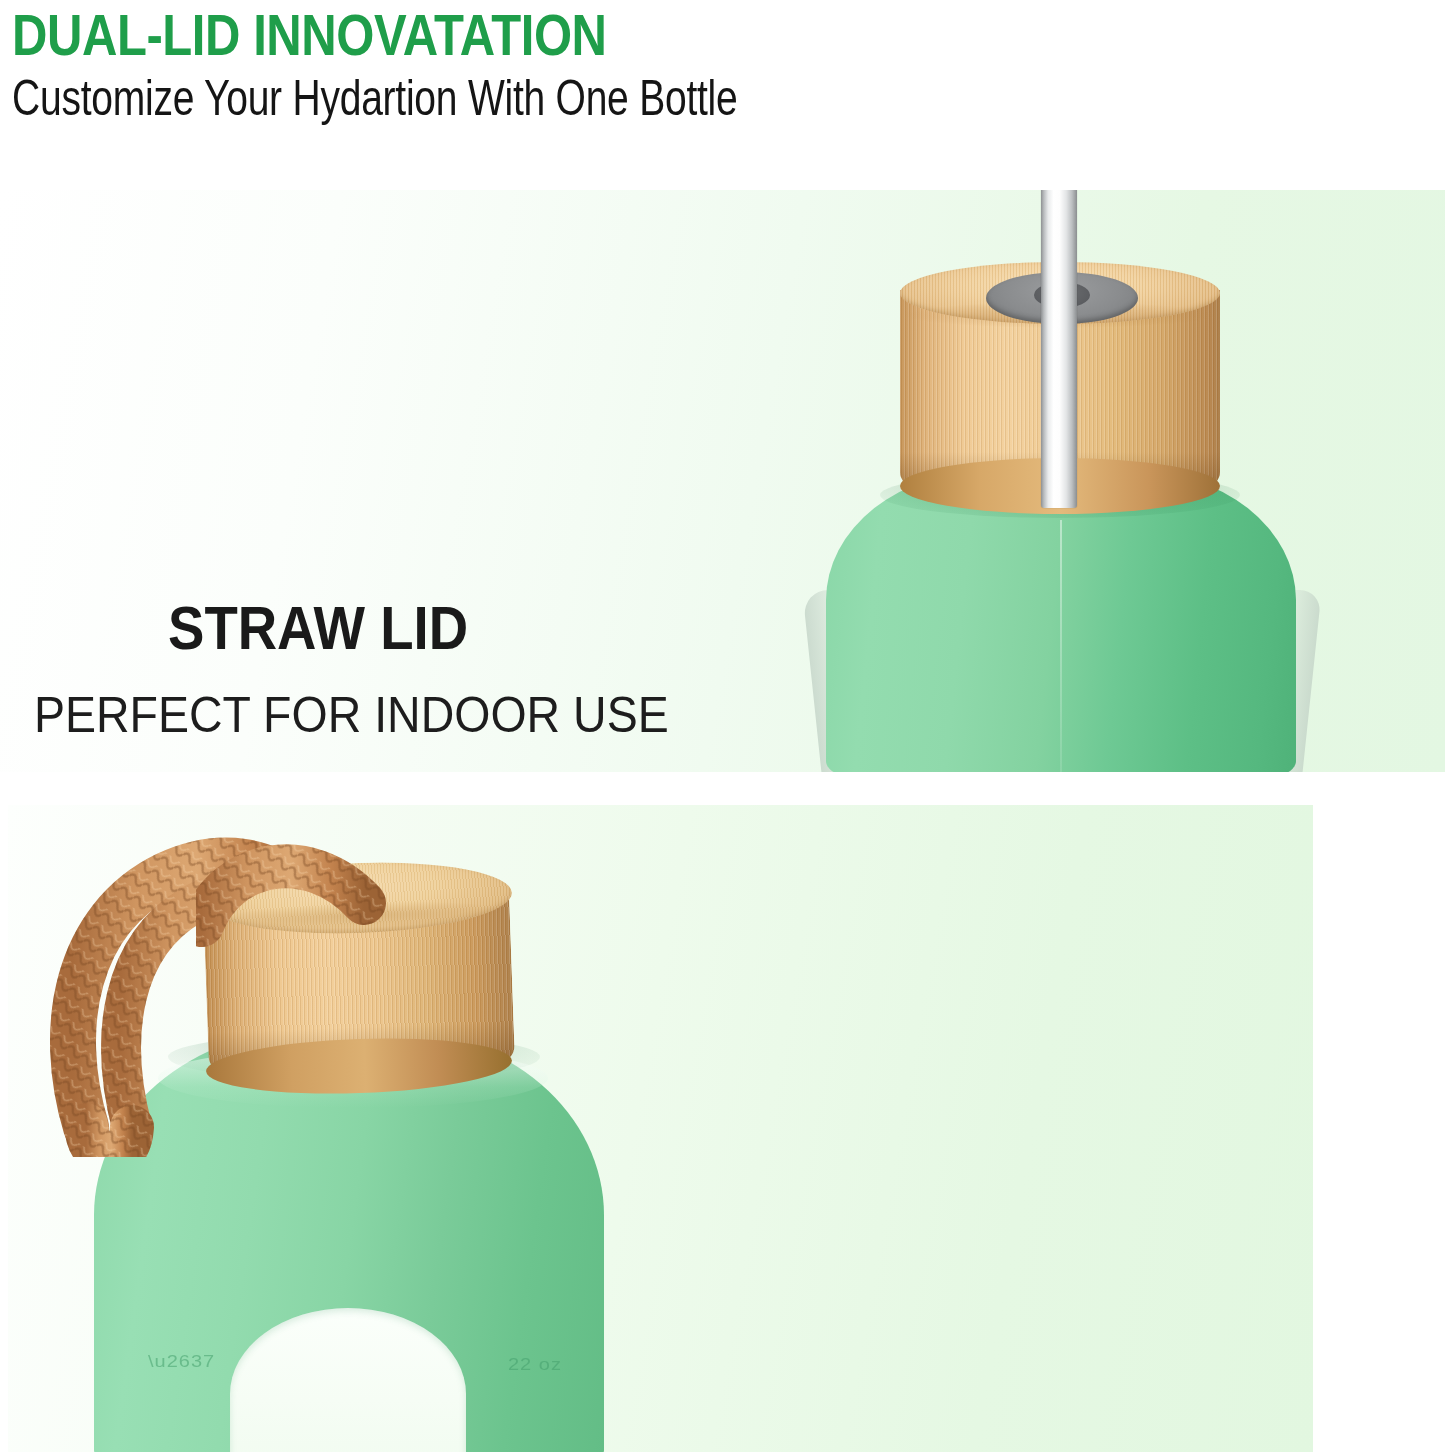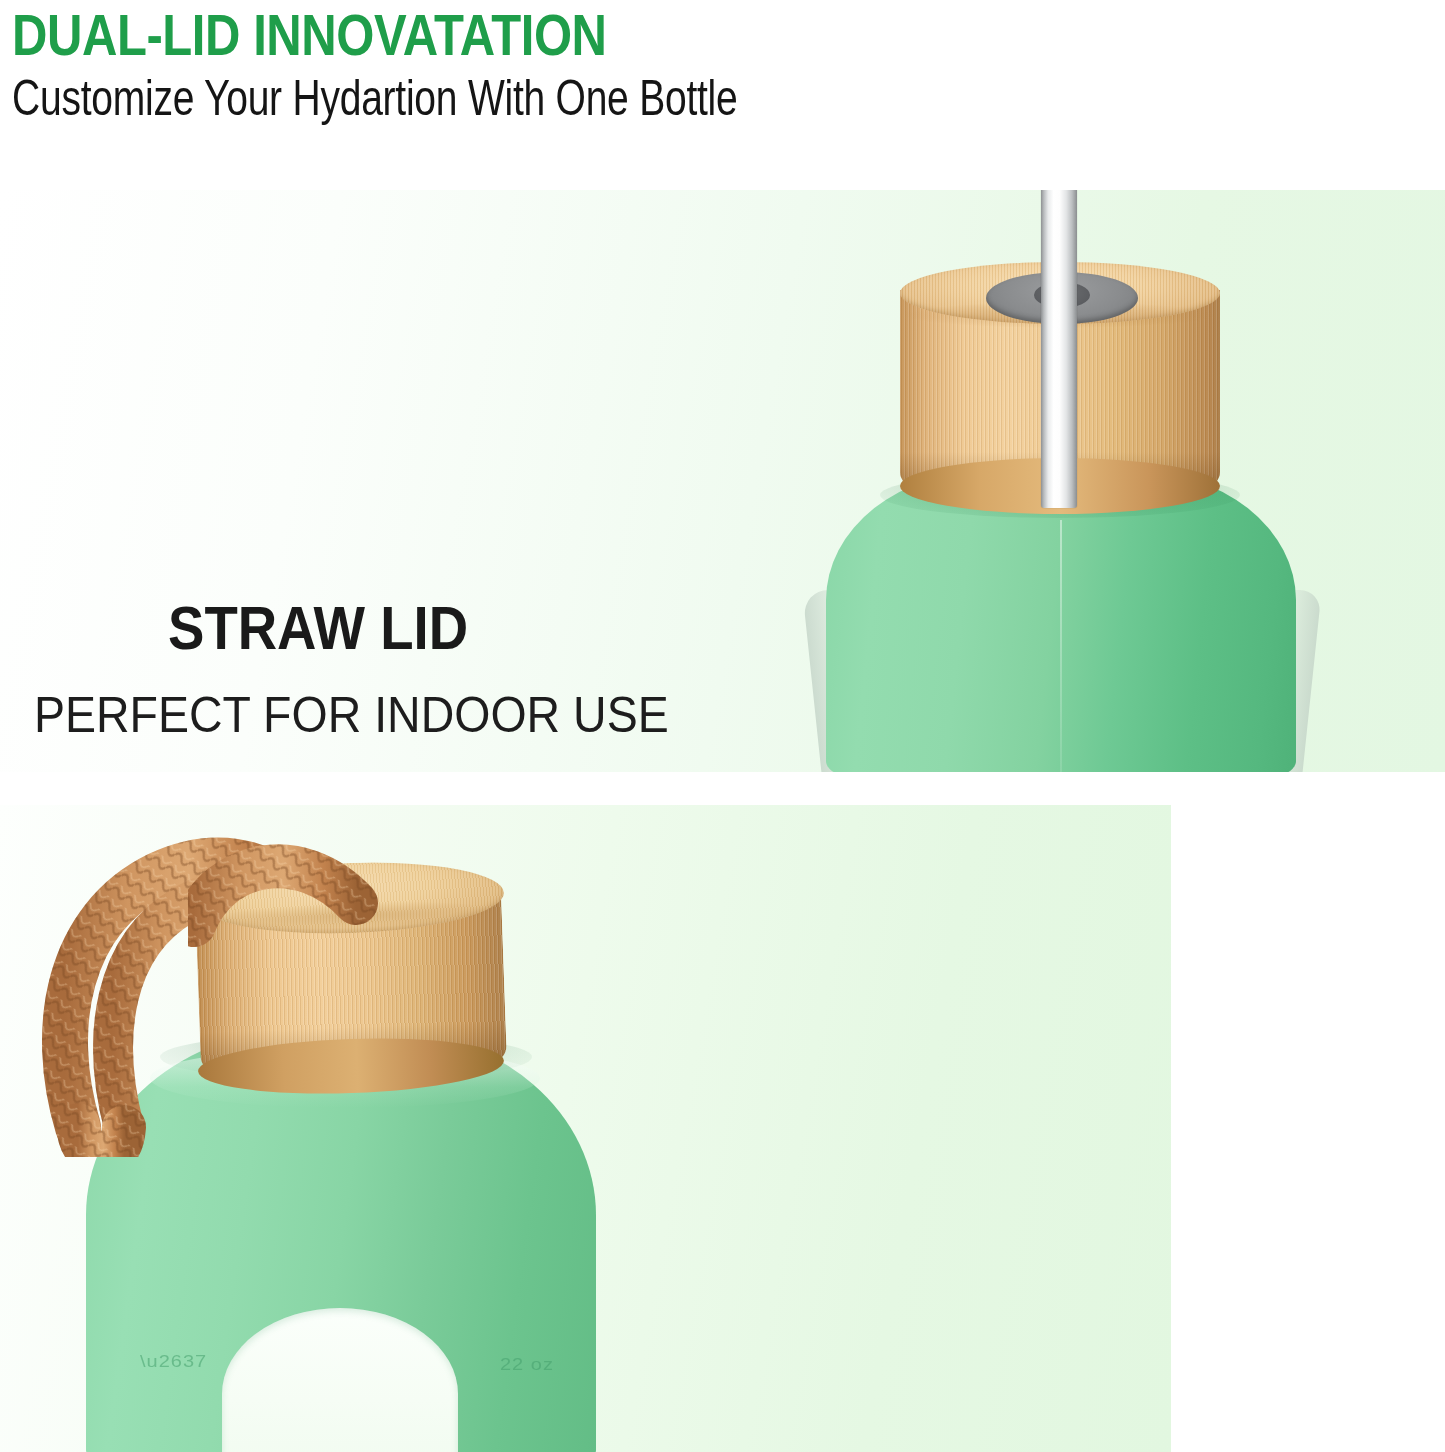--- a/index.html
+++ b/index.html
@@ -19,21 +19,21 @@
     position:absolute;left:12px;top:70px;width:1000px;
     font-weight:normal;font-size:50px;line-height:56px;letter-spacing:-0.3px;
     color:#151515;white-space:nowrap;
     transform:scaleX(.78);transform-origin:left top;
   }
 
   
   .panel{position:absolute;overflow:hidden;text-align:right;}
   #panel-top{left:0;top:190px;width:1445px;height:582px;
     background:linear-gradient(100deg,#ffffff 0%,#fbfefb 22%,#f0fbf0 52%,#e6f8e4 78%,#e3f7e2 100%);}
-  #panel-bottom{left:0;top:805px;width:1171px;height:647px;
+  #panel-bottom{left:8px;top:805px;width:1305px;height:647px;
     background:linear-gradient(100deg,#fdfffd 0%,#f7fdf6 20%,#eefbec 48%,#e5f8e3 76%,#e2f7e0 100%);}
   .gap-band{position:absolute;left:0;top:772px;width:1445px;height:33px;background:#ffffff;}
 
   
   .lbl-title{
     position:absolute;font-weight:bold;color:#1a1a1a;white-space:nowrap;
     transform-origin:left top;
   }
   .lbl-sub{
     position:absolute;font-weight:normal;color:#1d1d1d;white-space:nowrap;

